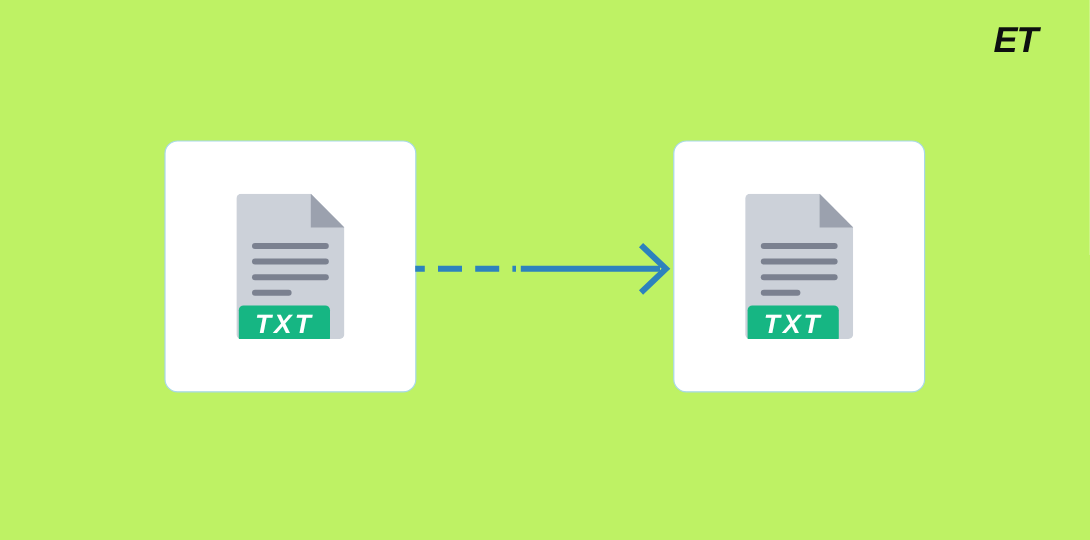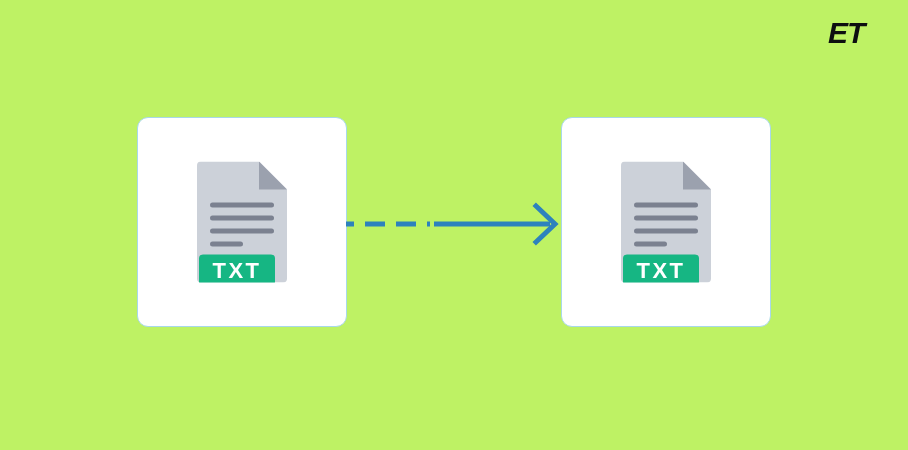--- a/index.html
+++ b/index.html
@@ -41,20 +41,21 @@
   
   .doc-card {
     position: absolute;
     top: 117px;
     width: 210px;
     height: 210px;
     background: #ffffff;
     border: 1.5px solid #a8d8ea;
     border-radius: 11px;
     box-sizing: border-box;
+    font-style: italic;
   }
   #card-source { left: 137px; }
   #card-target { left: 561px; }
 
   
   .doc-icon {
     position: absolute;
     left: 50%;
     top: 50%;
     width: 90px;

